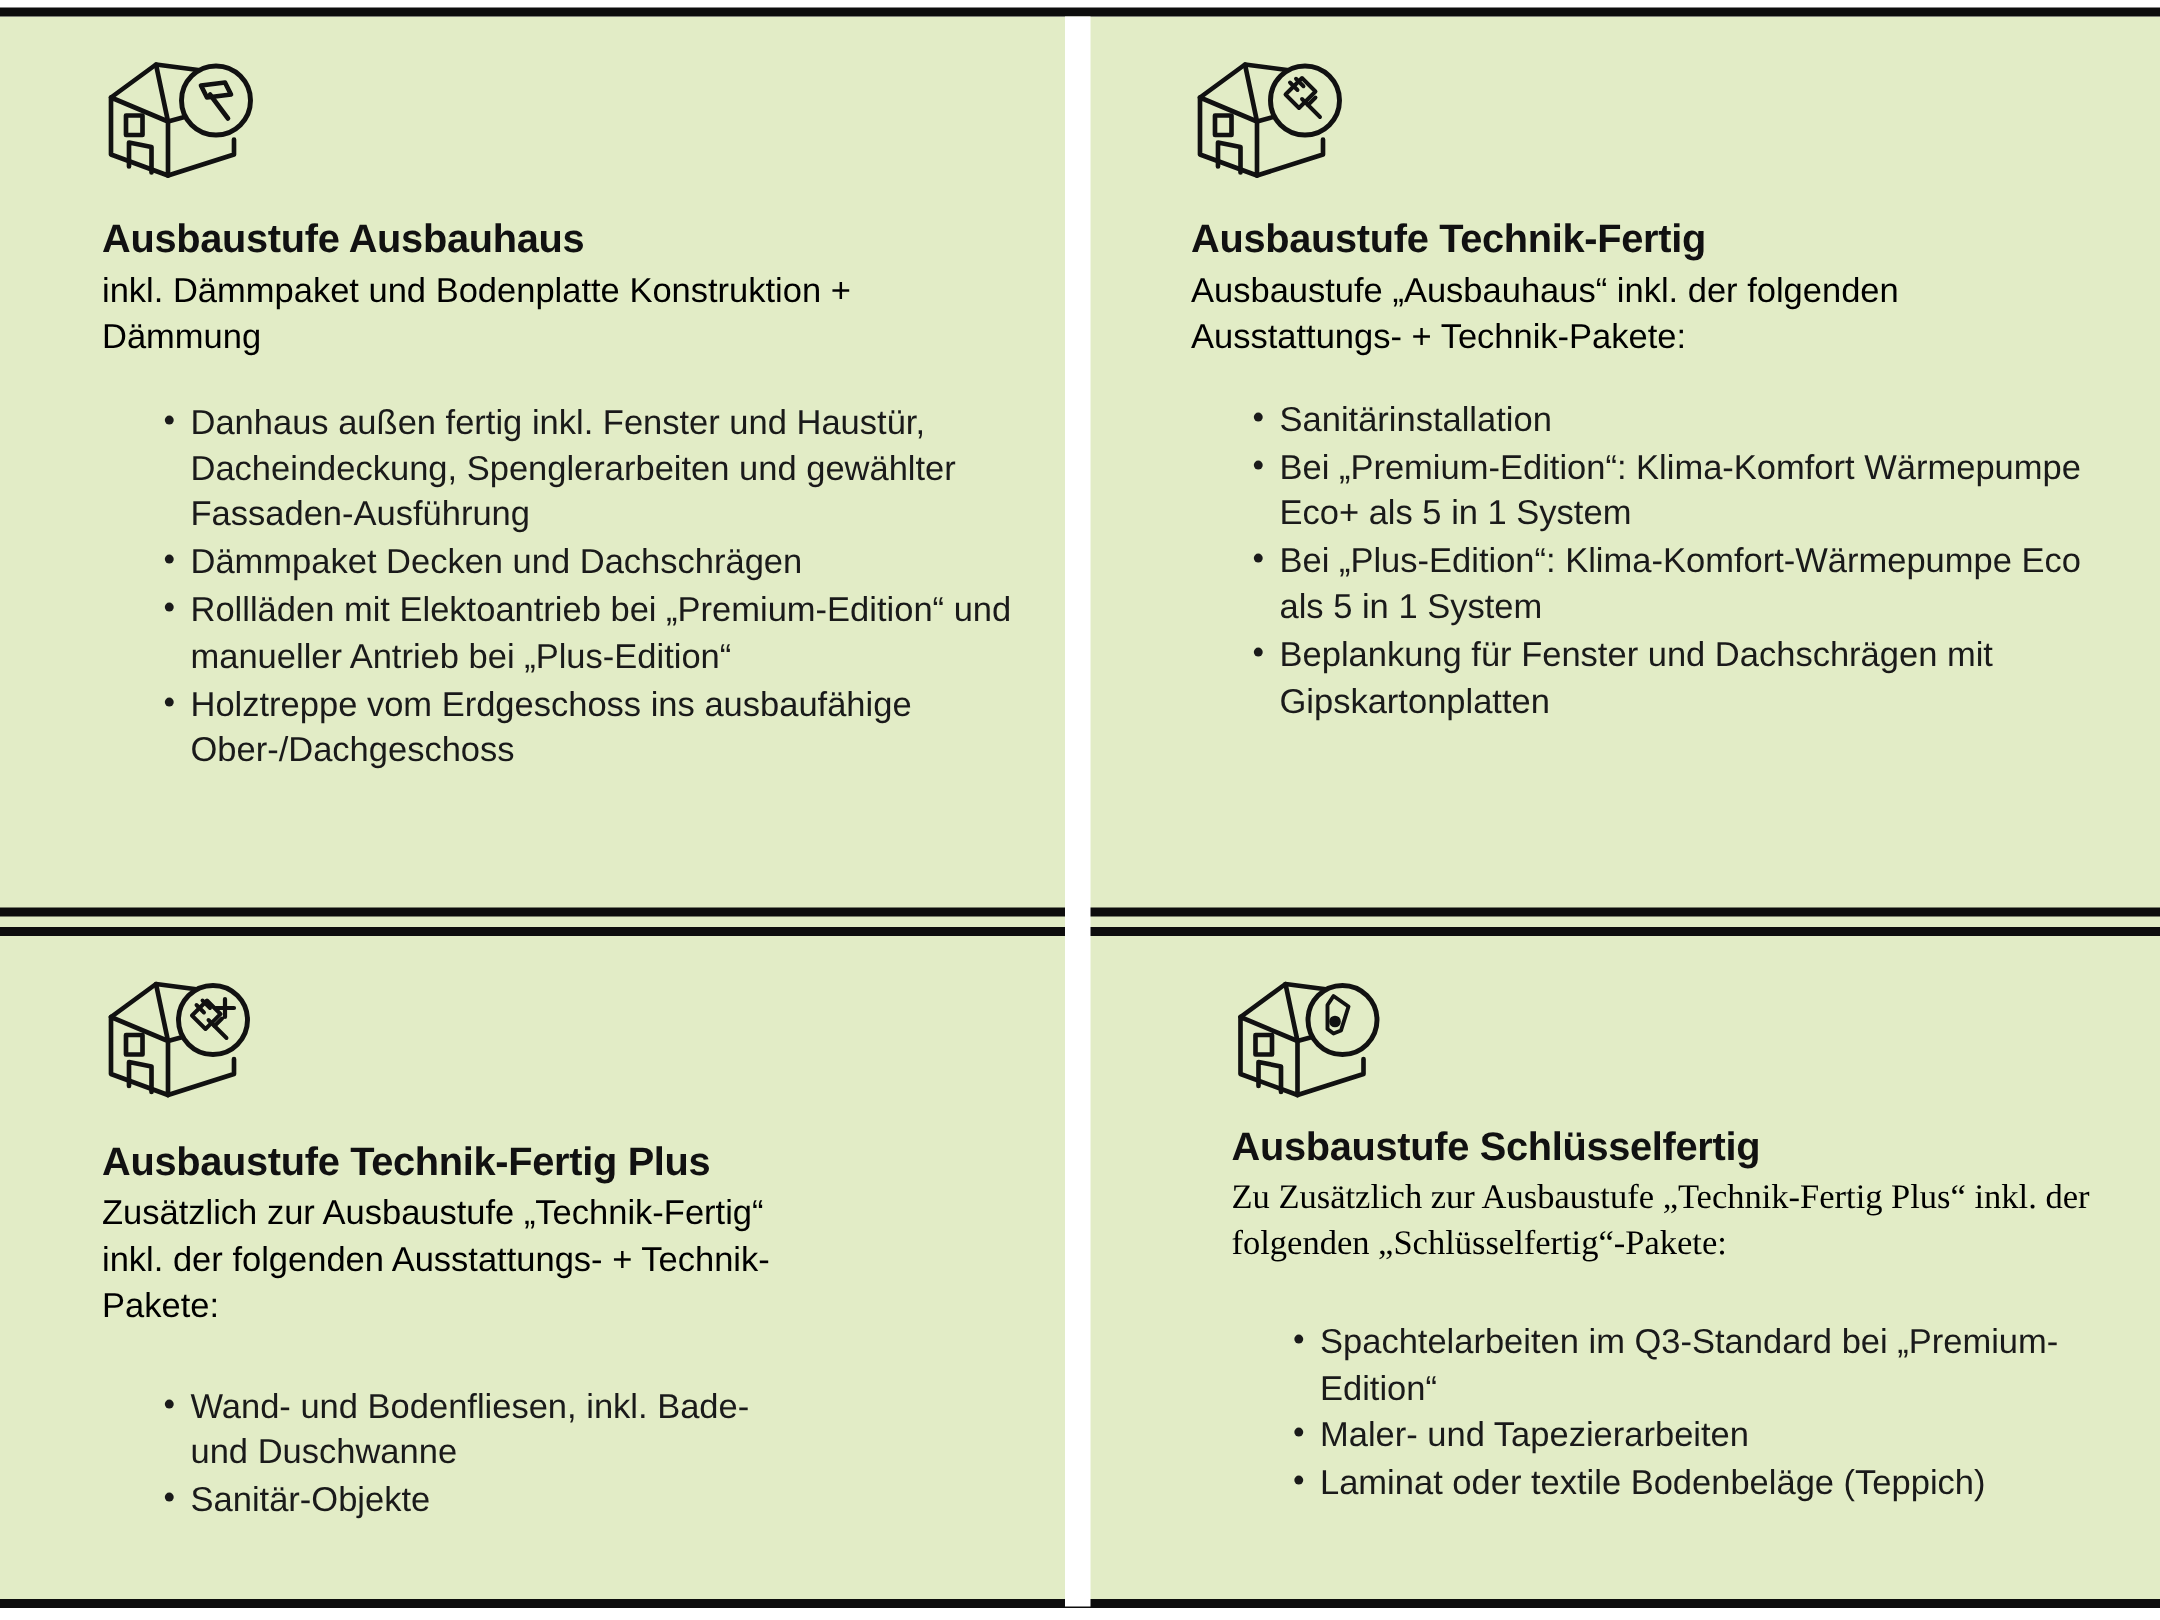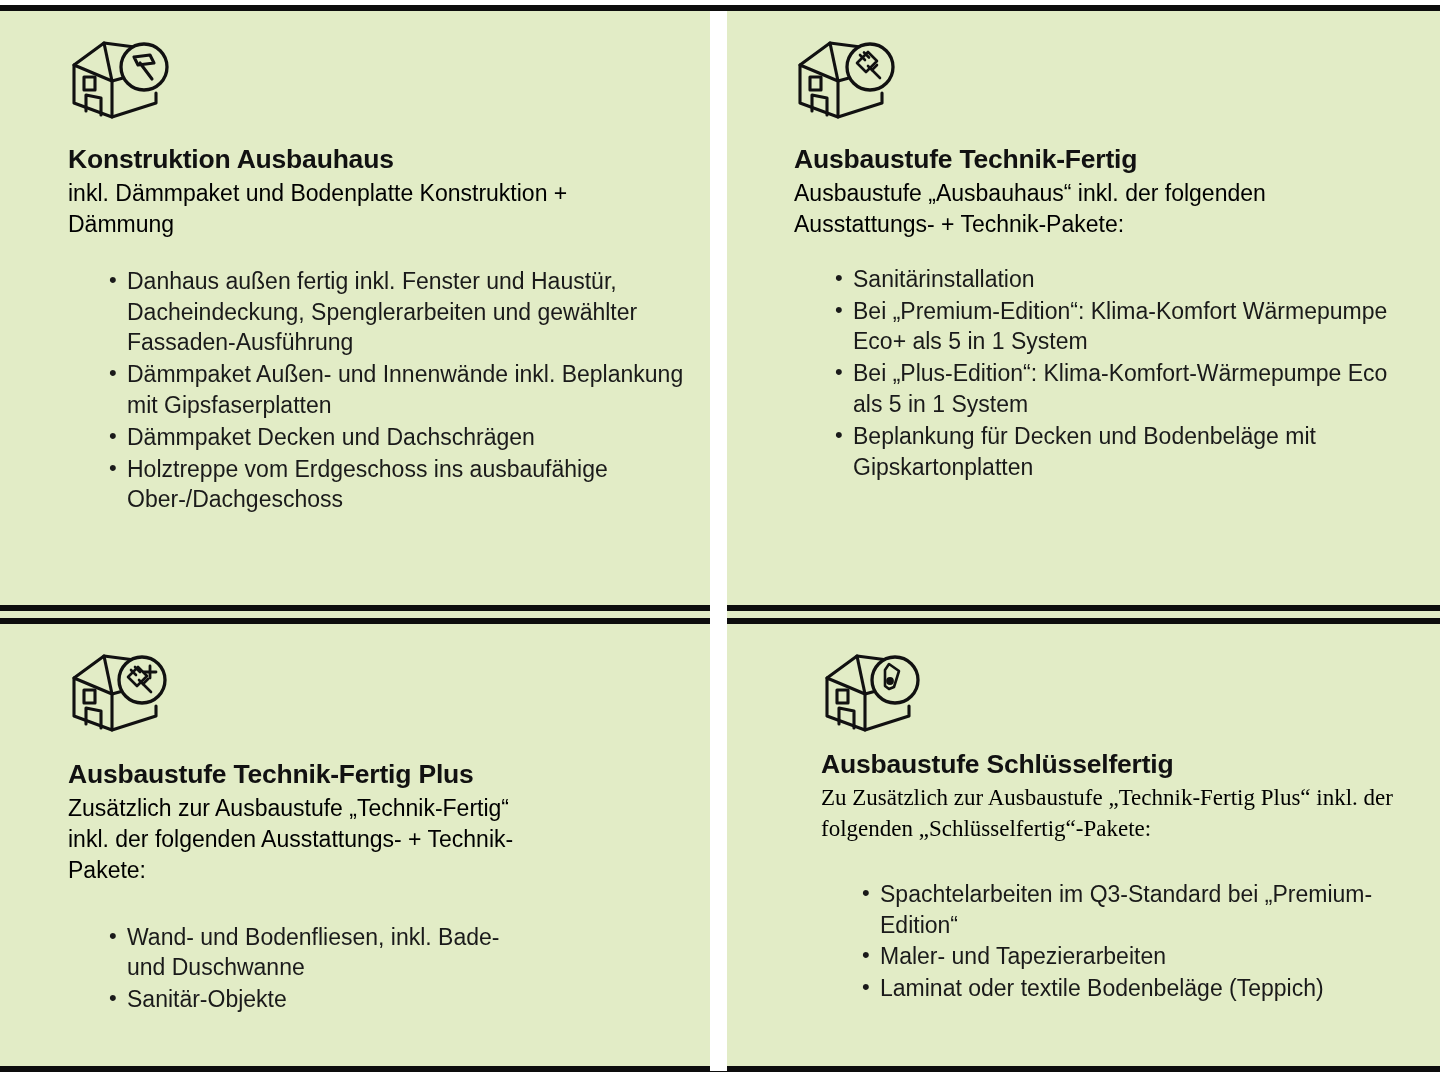--- a/index.html
+++ b/index.html
@@ -167,26 +167,26 @@
               <rect x="16" y="42" width="11" height="13"></rect>
               <path d="M18 76 L18 60 L33 63 L33 80"></path>
             </g>
             <circle cx="76" cy="32" r="23" stroke="#111" stroke-width="3.3" fill="#e2ecc6"></circle>
             <g stroke="#111" stroke-width="3.1" stroke-linejoin="round" stroke-linecap="round" fill="none">
               <path d="M66 22 L82 20 L86 28 L70 30 Z"></path>
               <path d="M72 28 L84 44"></path>
             </g>
           </svg>
         </div>
-        <h2 class="title">Konstruktion Ausbauhaus</h2>
+        <h2 class="title">Ausbaustufe Ausbauhaus</h2>
         <p class="subtitle">inkl. Dämmpaket und Bodenplatte  Konstruktion + Dämmung</p>
         <ul class="bullets">
           <li>Danhaus außen fertig inkl. Fenster und Haustür, Dacheindeckung, Spenglerarbeiten und gewählter Fassaden-Ausführung</li>
-          <li>Dämmpaket Außen- und Innenwände inkl. Beplankung mit Gipsfaserplatten</li>
           <li>Dämmpaket Decken und Dachschrägen</li>
+          <li>Rollläden mit Elektoantrieb bei „Premium-Edition“ und manueller Antrieb bei „Plus-Edition“</li>
           <li>Holztreppe vom Erdgeschoss ins ausbaufähige Ober-/Dachgeschoss</li>
         </ul>
       </div>
     </div>
 
     <div class="quad quad-tr">
       <div class="quad-inner">
         <div class="icon-wrap">
           <svg width="106" height="86" viewBox="0 0 106 86" fill="none" xmlns="http://www.w3.org/2000/svg">
             <g stroke="#111" stroke-width="3.1" stroke-linejoin="round" stroke-linecap="round" fill="none">
@@ -207,21 +207,21 @@
               <path d="M78 35 L83 30"></path>
             </g>
           </svg>
         </div>
         <h2 class="title">Ausbaustufe Technik-Fertig</h2>
         <p class="subtitle">Ausbaustufe „Ausbauhaus“ inkl. der folgenden Ausstattungs- + Technik-Pakete:</p>
         <ul class="bullets">
           <li>Sanitärinstallation</li>
           <li>Bei „Premium-Edition“: Klima-Komfort Wärmepumpe Eco+ als 5 in 1 System</li>
           <li>Bei „Plus-Edition“: Klima-Komfort-Wärmepumpe Eco als 5 in 1 System</li>
-          <li>Beplankung für Decken und Bodenbeläge mit Gipskartonplatten</li>
+          <li>Beplankung für Fenster und Dachschrägen mit Gipskartonplatten</li>
         </ul>
       </div>
     </div>
 
     <div class="quad quad-bl">
       <div class="quad-inner">
         <div class="icon-wrap">
           <svg width="106" height="86" viewBox="0 0 106 86" fill="none" xmlns="http://www.w3.org/2000/svg">
             <g stroke="#111" stroke-width="3.1" stroke-linejoin="round" stroke-linecap="round" fill="none">
               <path d="M6 30 L36 8 L82 14 L88 22"></path>

